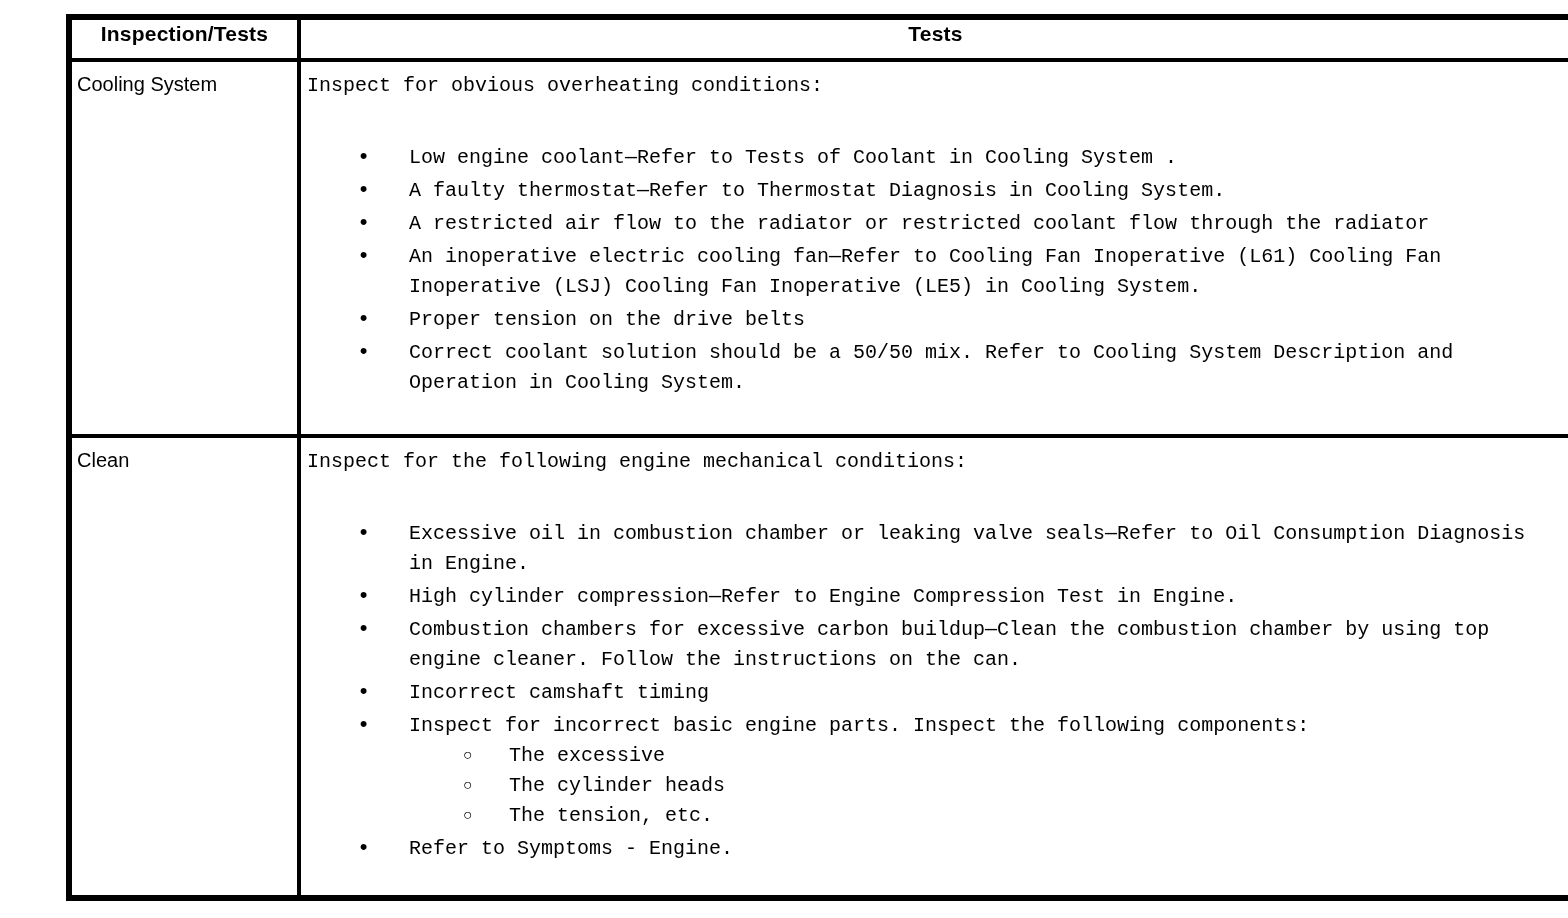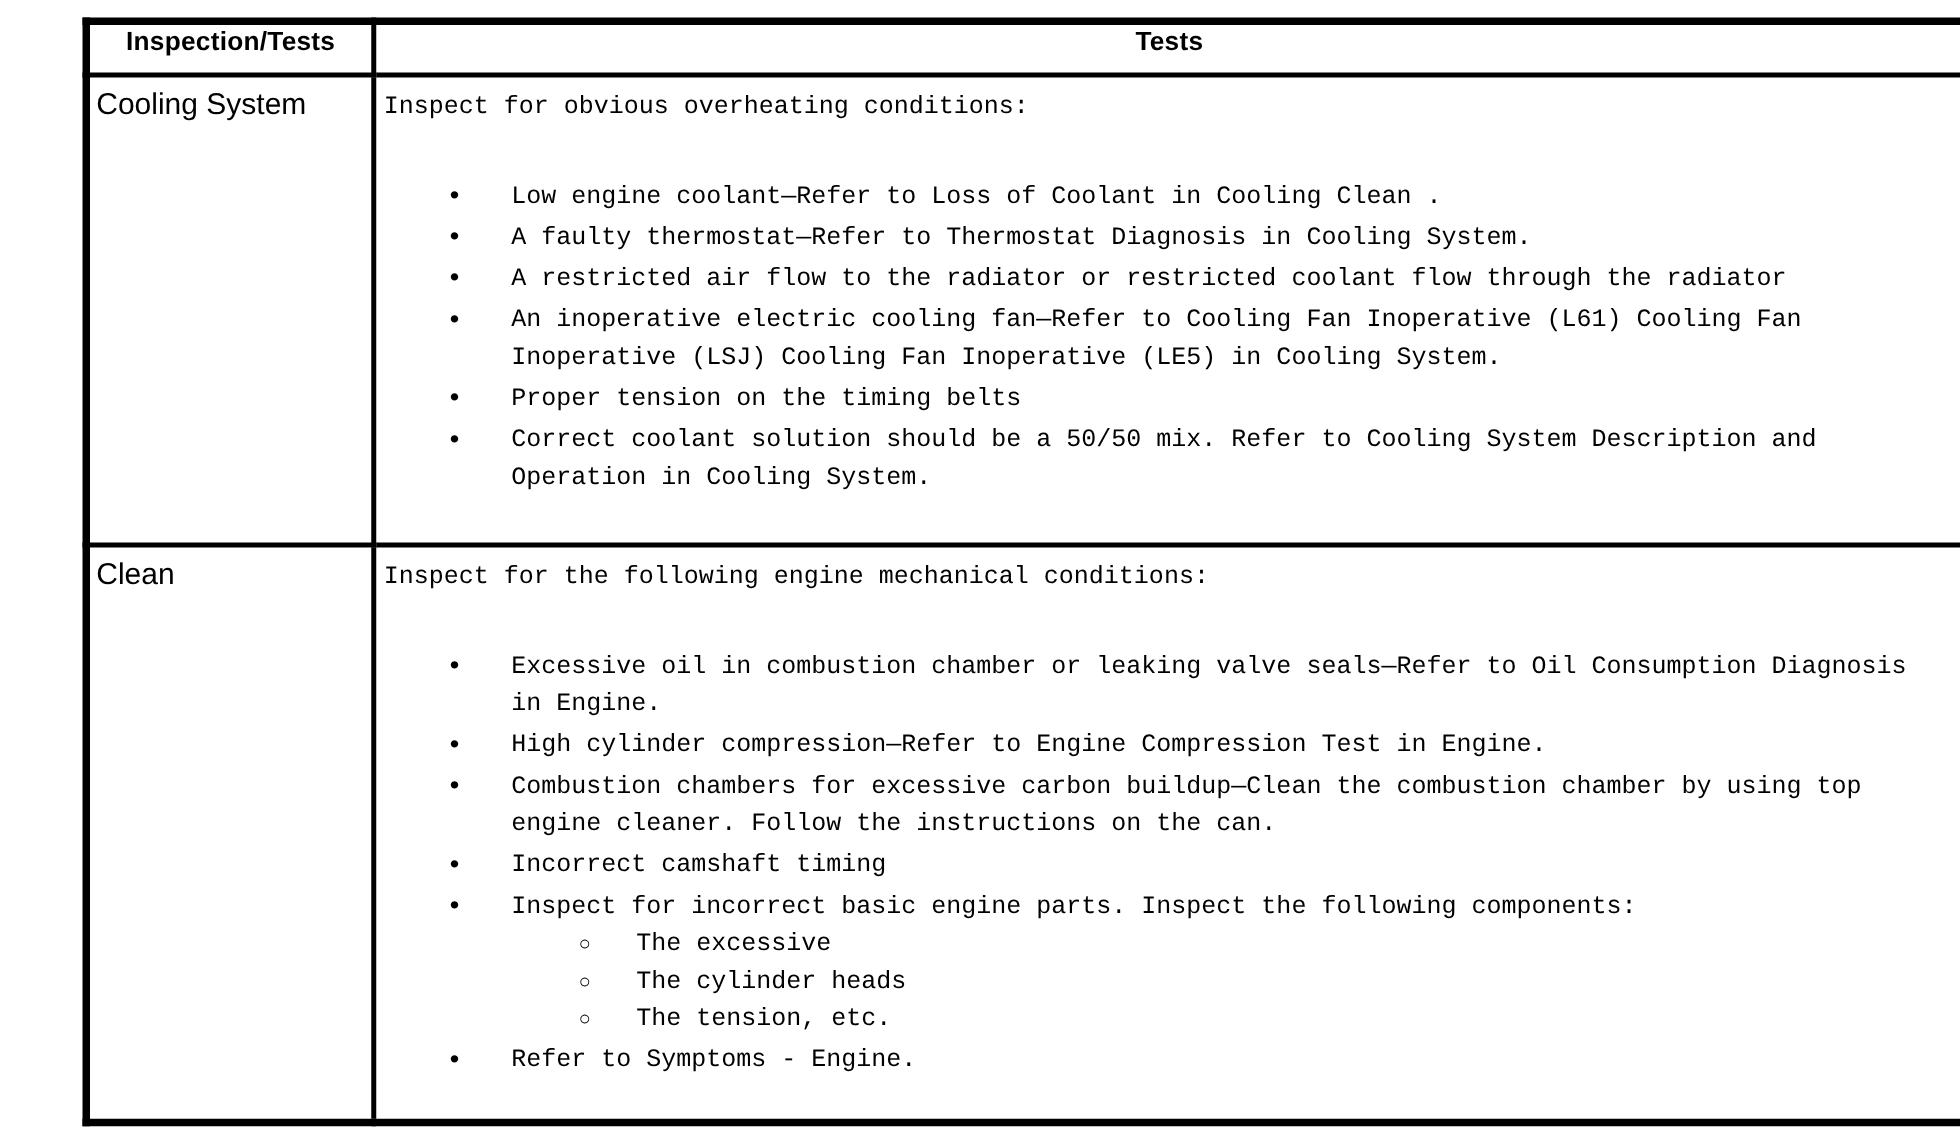--- a/index.html
+++ b/index.html
@@ -41,21 +41,21 @@
   th.hdr {
     height: 43px;
     vertical-align: middle;
     text-align: center;
     font-size: 21px;
     font-weight: bold;
     padding: 2px 4px;
     letter-spacing: 0.2px;
   }
   td.row-title {
-    font-size: 24px;
+    font-size: 20px;
     padding: 9px 4px 0 5px;
     line-height: 26px;
   }
   td.row-action {
     font-size: 20px;
     padding: 9px 0 0 6px;
     line-height: 30px;
     font-family: Liberation Mono, monospace;
   }
   td.h-cooling { height: 376px; }
@@ -118,37 +118,37 @@
       <th class="hdr">Tests</th>
     </tr>
 
     <tr>
       <td class="row-title h-cooling">Cooling System</td>
       <td class="row-action h-cooling">
         <p class="intro">Inspect for obvious overheating conditions:</p>
         <ul class="bullets">
           <li>
             <span class="marker">•</span>
-            <span>Low engine coolant—Refer to Loss of Coolant in Cooling Clean .</span>
+            <span>Low engine coolant—Refer to Tests of Coolant in Cooling System .</span>
           </li>
           <li>
             <span class="marker">•</span>
             <span>A faulty thermostat—Refer to Thermostat Diagnosis in Cooling System.</span>
           </li>
           <li>
             <span class="marker">•</span>
             <span>A restricted air flow to the radiator or restricted coolant flow through the radiator</span>
           </li>
           <li>
             <span class="marker">•</span>
             <span>An inoperative electric cooling fan—Refer to Cooling Fan Inoperative (L61) Cooling Fan Inoperative (LSJ) Cooling Fan Inoperative (LE5) in Cooling System.</span>
           </li>
           <li>
             <span class="marker">•</span>
-            <span>Proper tension on the timing belts</span>
+            <span>Proper tension on the drive belts</span>
           </li>
           <li>
             <span class="marker">•</span>
             <span>Correct coolant solution should be a 50/50 mix. Refer to Cooling System Description and Operation in Cooling System.</span>
           </li>
         </ul>
       </td>
     </tr>
 
     <tr>

